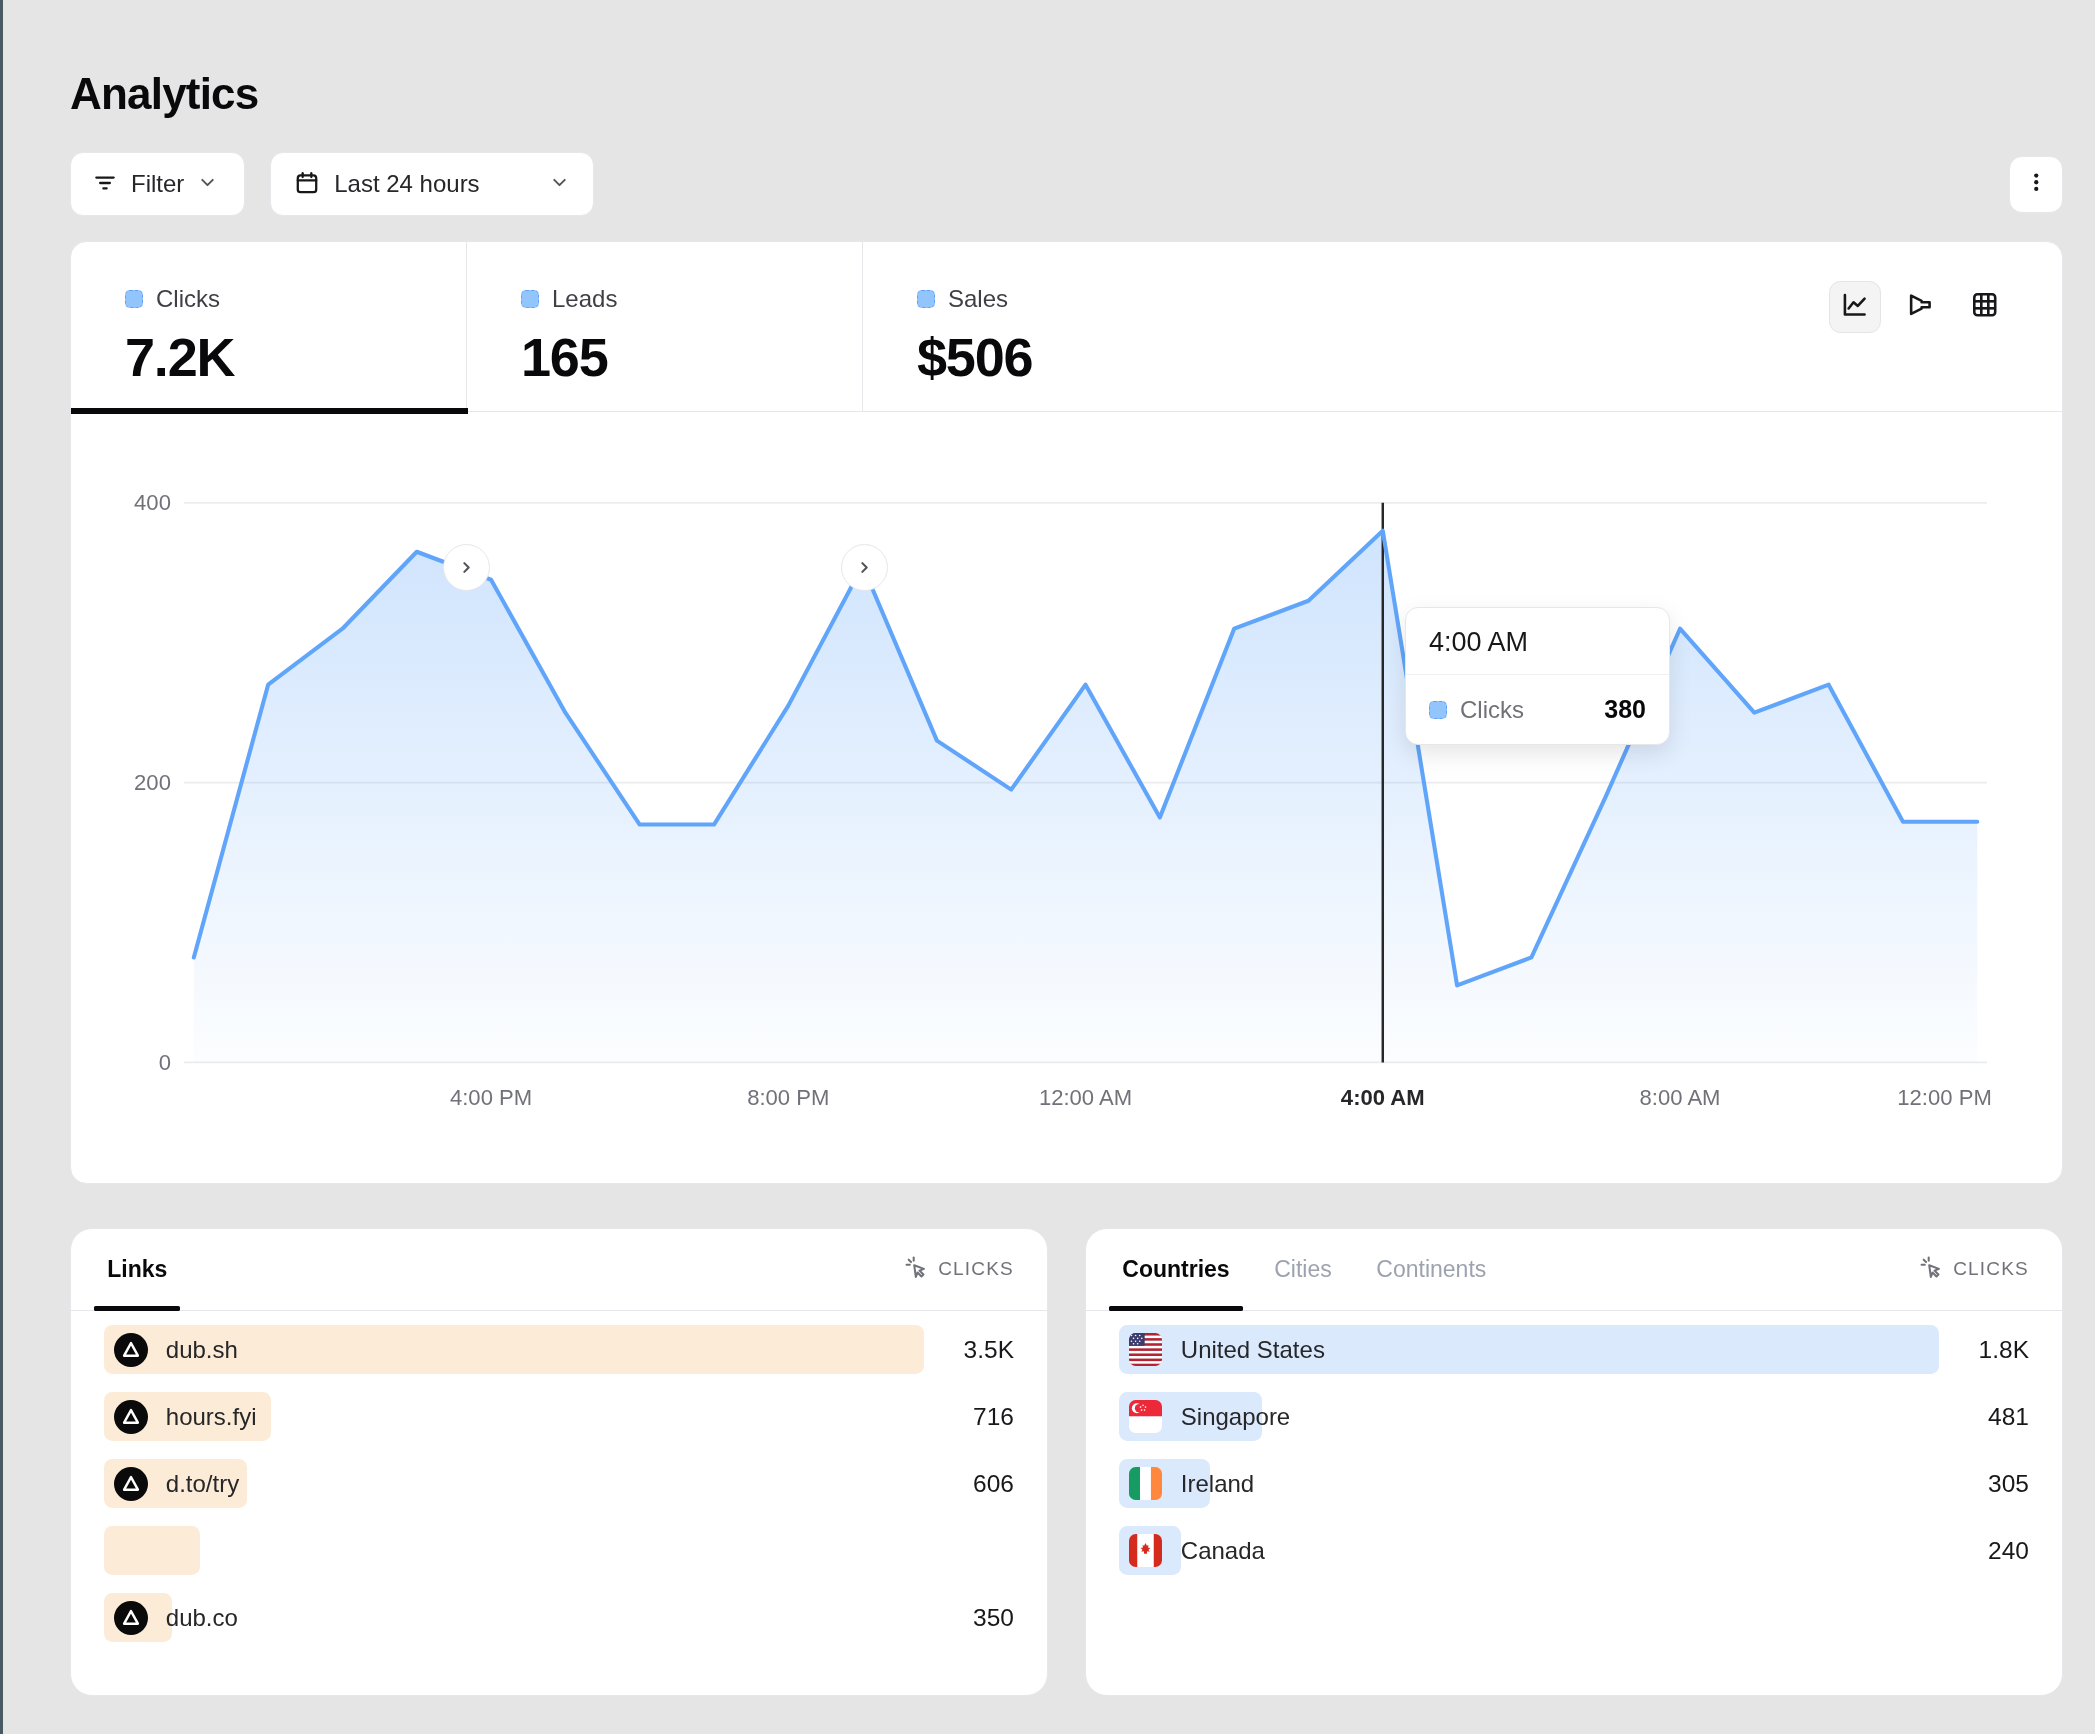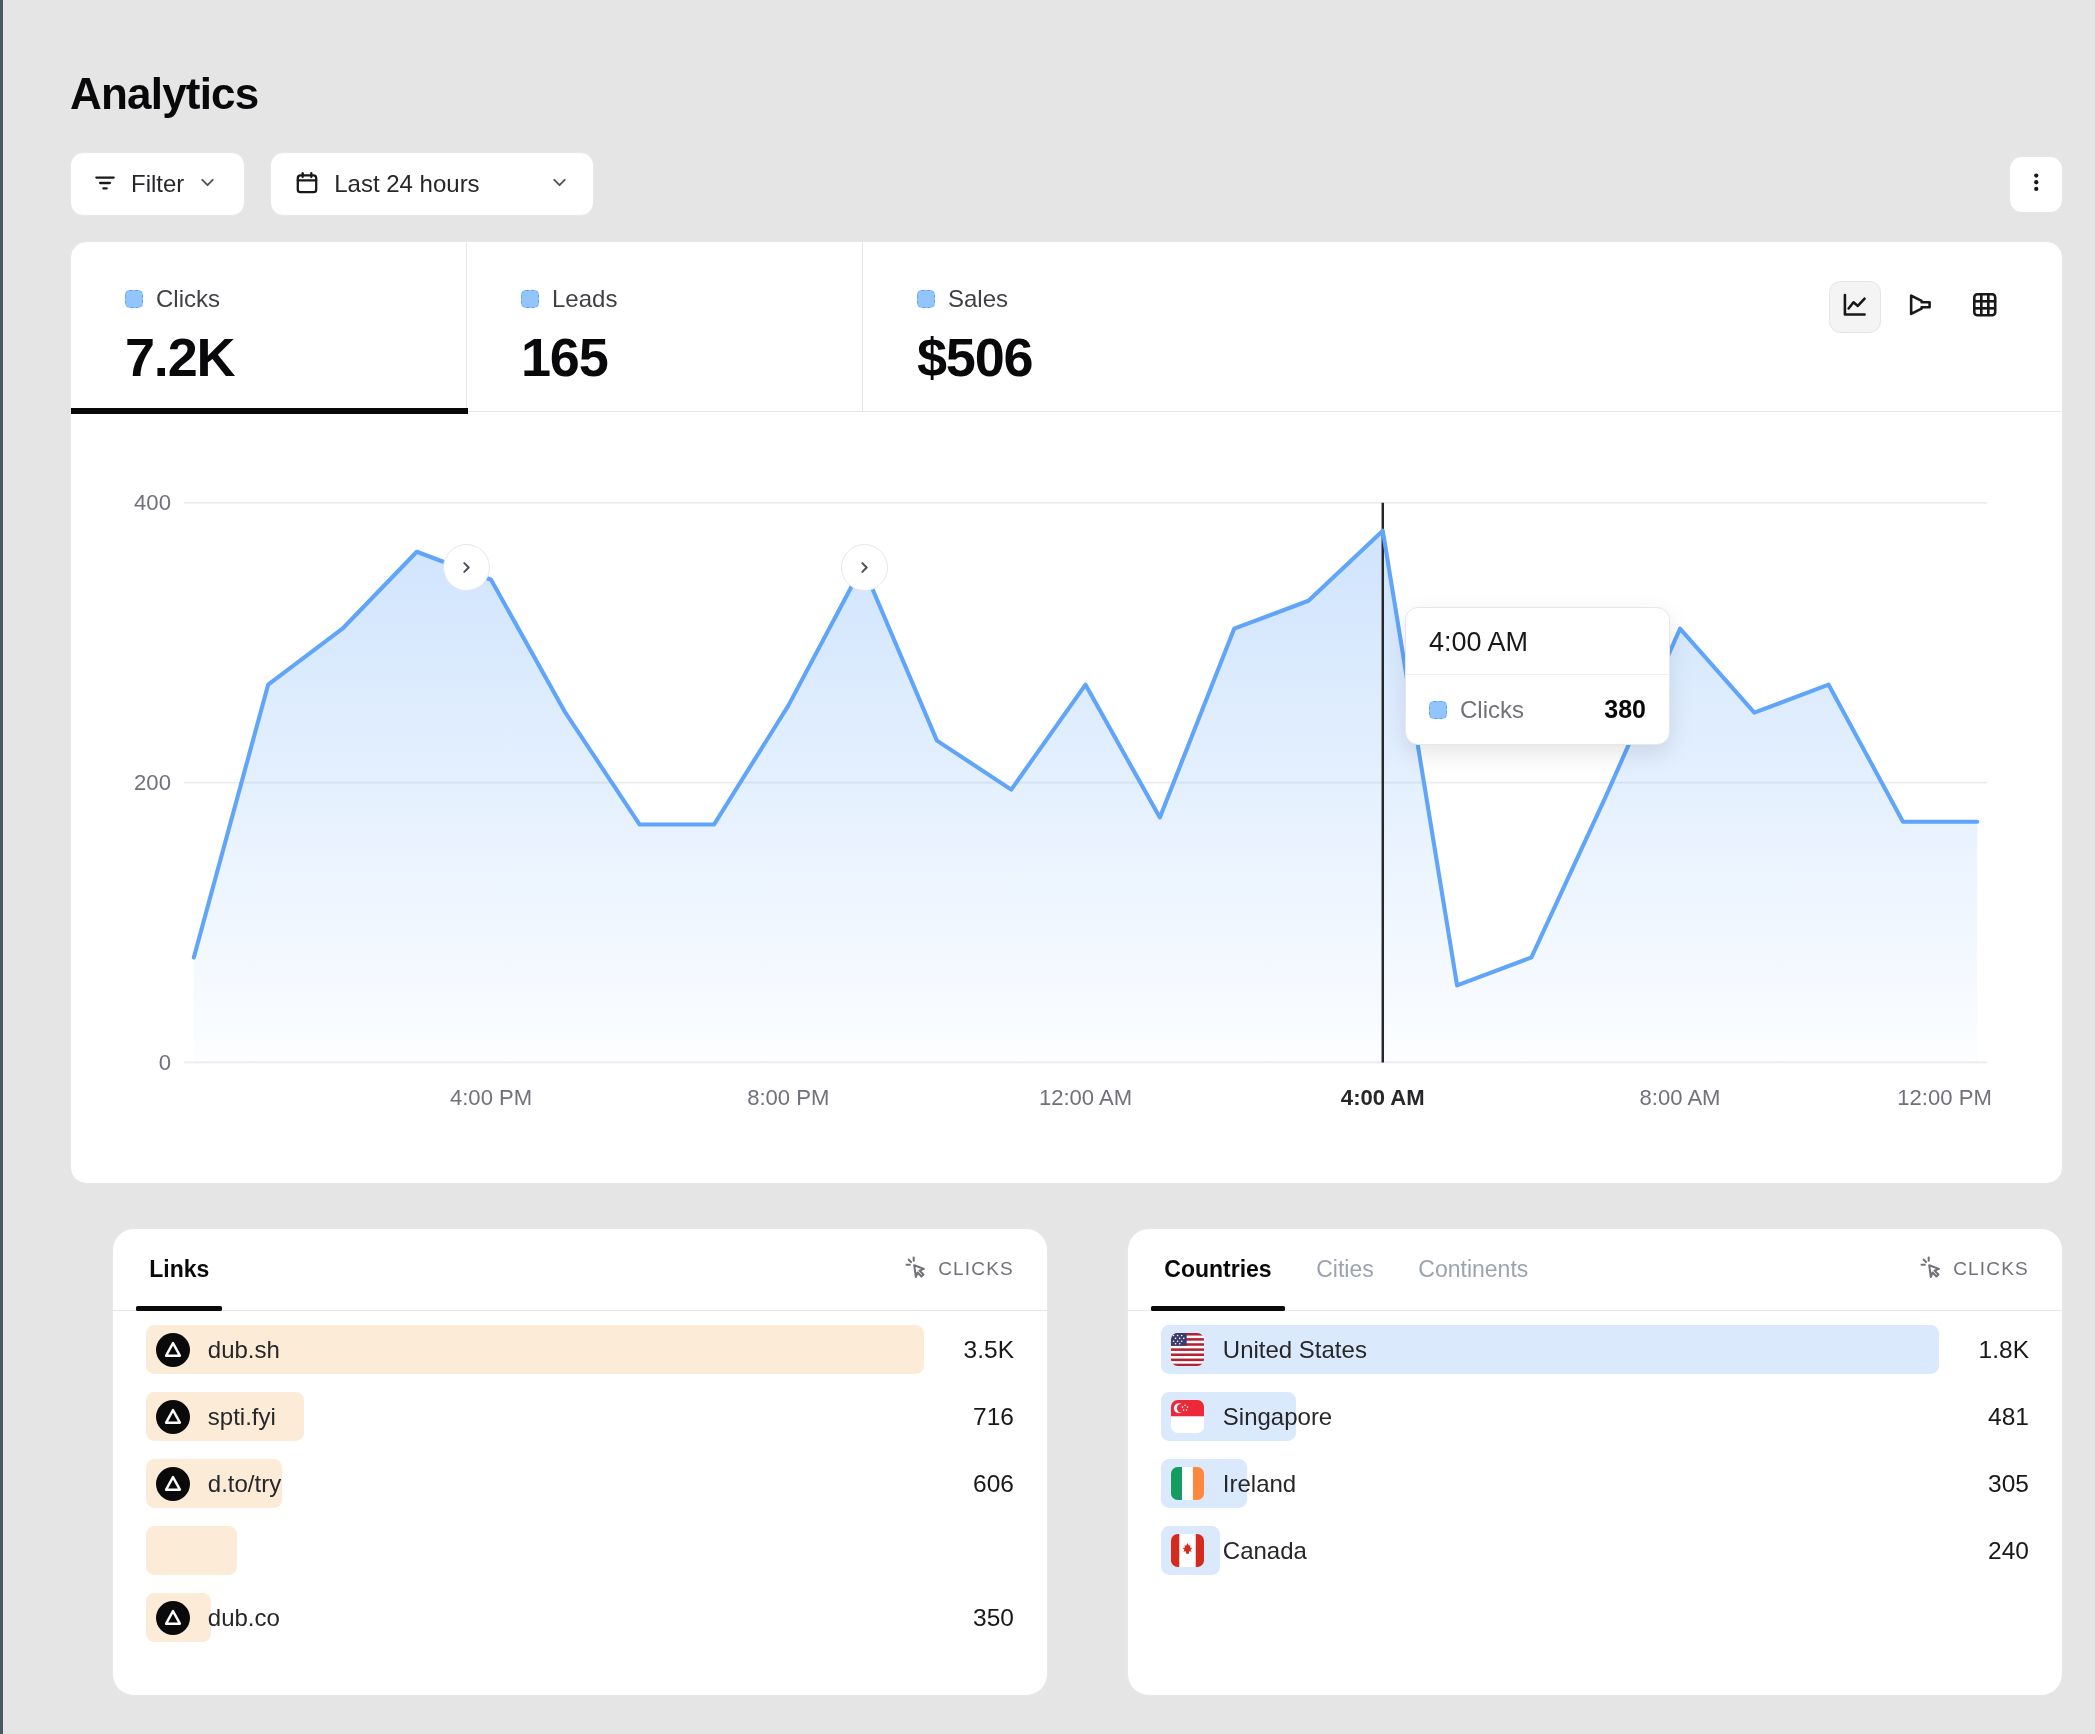--- a/index.html
+++ b/index.html
@@ -40,21 +40,21 @@
   .chart-wrap { position:relative; width:1989px; height:769px; }
   .chart-wrap svg.main { display:block; width:1989px; height:769px; }
 
   .tooltip { position:absolute; left:1334px; top:195px; width:265px; background:#fff; border:1.6px solid #e5e7eb; border-radius:13px; box-shadow:0 8.2px 23px rgba(0,0,0,.10); z-index:5; }
   .tooltip-head { padding:19.6px 23px 16.4px; font-size:27px; font-weight:500; color:#18181b; border-bottom:1.6px solid #f0f0f1; }
   .tooltip-row { display:flex; align-items:center; padding:19.6px 23px; gap:13px; }
   .tooltip-row .t-label { font-size:24px; color:#71717a; }
   .tooltip-row .t-value { margin-left:auto; font-size:25px; font-weight:700; color:#09090b; }
 
   .panels { margin-top:44px; display:flex; gap:37px; }
-  .panel { width:978px; height:468px; border:1.6px solid #e5e7eb; border-radius:22px; background:#fff; overflow:hidden;margin-left:42px; }
+  .panel { width:978px; height:468px; border:1.6px solid #e5e7eb; border-radius:22px; background:#fff; overflow:hidden; }
   .panel-header { height:82px; padding:0 33px; display:flex; align-items:flex-end; border-bottom:1.6px solid #e5e7eb; position:relative; }
   .panel-tabs { display:flex; gap:38px; height:100%; align-items:center; }
   .panel-tab { position:relative; height:100%; display:flex; align-items:center; font-size:23px; font-weight:500; color:#9ca3af; cursor:pointer; padding:0 3.3px; }
   .panel-tab.active { color:#09090b; font-weight:700; }
   .panel-tab.active::after { content:""; position:absolute; left:-9.8px; right:-9.8px; bottom:-1.6px; height:4.9px; background:#09090b; border-radius:1.6px; }
   .panel-meta { margin-left:auto; display:flex; align-items:center; gap:9.8px; height:100%; color:#71717a; cursor:pointer; }
   .panel-meta .meta-label { font-size:19px; font-weight:500; letter-spacing:1.2px; color:#71717a; }
 
   .rows { padding:14.7px 33px 0; }
   .row { position:relative; height:49px; margin-bottom:18px; display:flex; align-items:center; cursor:pointer; }
@@ -260,21 +260,21 @@
             </div>
             <div class="row">
               <div class="row-bar" style="background: rgb(252, 236, 215); width: calc(20.3% - 18px); min-width: 54px;"></div>
               <div class="row-content">
                 <span class="row-icon">
                   <svg width="34" height="34" viewBox="0 0 42 42">
                     <circle cx="21" cy="21" r="21" fill="#0a0a0a"></circle>
                     <path d="M21 12.5 L29.5 28 H12.5 Z" fill="none" stroke="#fff" stroke-width="3" stroke-linejoin="round"></path>
                   </svg>
                 </span>
-                <span class="row-name">spti.fyi</span>
+                <span class="row-name">hours.fyi</span>
                 <span class="row-value">716</span>
               </div>
             </div>
             <div class="row">
               <div class="row-bar" style="background: rgb(252, 236, 215); width: calc(17.5% - 15.8px); min-width: 54px;"></div>
               <div class="row-content">
                 <span class="row-icon">
                   <svg width="34" height="34" viewBox="0 0 42 42">
                     <circle cx="21" cy="21" r="21" fill="#0a0a0a"></circle>
                     <path d="M21 12.5 L29.5 28 H12.5 Z" fill="none" stroke="#fff" stroke-width="3" stroke-linejoin="round"></path>

